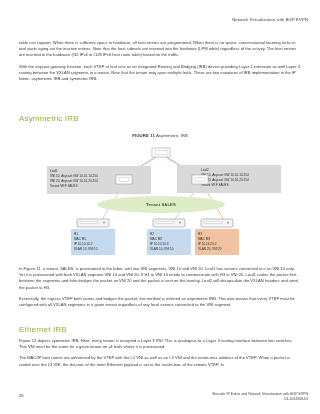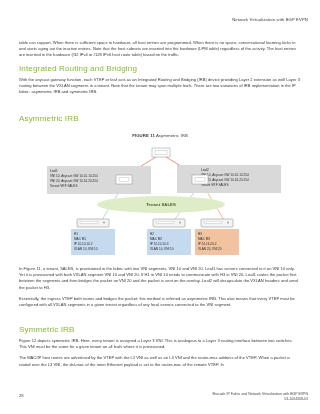--- a/index.html
+++ b/index.html
@@ -170,21 +170,20 @@
 
 <div class="page">
 
   <div class="run-head">Network Virtualization with BGP EVPN</div>
 
   <div class="col" style="top:40px;">
     <p class="body">table can support. When there is sufficient space in hardware, all host entries are programmed. When there is no space, conversational learning kicks in and starts aging out the inactive entries. Note that the host subnets are inserted into the hardware (LPM table) regardless of the activity. The host entries are inserted in the hardware (/32 IPv4 or /128 IPv6 host route table) based on the traffic.</p>
   </div>
 
   <div class="col" style="top:64px;">
-    <h2 class="head">Integrated Routing and Bridging</h2>
     <p class="body">With the anycast gateway function, each VTEP or leaf acts as an Integrated Routing and Bridging (IRB) device providing Layer 2 extension as well Layer 3 routing between the VXLAN segments in a tenant. Note that the tenant may span multiple leafs. There are two variations of IRB implementation in the IP fabric: asymmetric IRB and symmetric IRB.</p>
   </div>
 
   <div class="col" style="top:114px;">
     <h2 class="head">Asymmetric IRB</h2>
   </div>
 
   <div class="figure">
 
     <div class="fig-caption">
@@ -291,21 +290,21 @@
     </div>
 
   </div>
 
   <div class="col" style="top:266px;">
     <p class="body">In Figure 11, a tenant, SALES, is provisioned in the fabric with two VNI segments, VNI 10 and VNI 20. Leaf1 has servers connected to it on VNI 10 only. Yet it is provisioned with both VXLAN segment VNI 10 and VNI 20. If H1 in VNI 10 needs to communicate with H3 in VNI 20, Leaf1 routes the packet first between the segments and then bridges the packet on VNI 20 and the packet is sent on the overlay. Leaf2 will decapsulate the VXLAN headers and send the packet to H3.</p>
     <p class="body">Essentially, the ingress VTEP both routes and bridges the packet; this method is referred as asymmetric IRB. This also means that every VTEP must be configured with all VXLAN segments in a given tenant regardless of any local servers connected to the VNI segment.</p>
   </div>
 
   <div class="col" style="top:325px;">
-    <h2 class="head">Symmetric IRB</h2>
+    <h2 class="head">Ethernet IRB</h2>
     <p class="body">Figure 12 depicts symmetric IRB. Here, every tenant is assigned a Layer 3 VNI. This is analogous to a Layer 3 routing interface between two switches. This VNI must be the same for a given tenant on all leafs where it is provisioned.</p>
     <p class="body">The MAC/IP host routes are advertised by the VTEP with the L2 VNI as well as an L3 VNI and the router-mac address of the VTEP. When a packet is routed over the L3 VNI, the dst-mac of the inner Ethernet payload is set to the router-mac of the remote VTEP. In</p>
   </div>
 
   <div class="foot-page">28</div>
   <div class="foot-doc">
     <div>Brocade IP Fabric and Network Virtualization with BGP EVPN</div>
     <div>53-1004308-03</div>
   </div>
 

